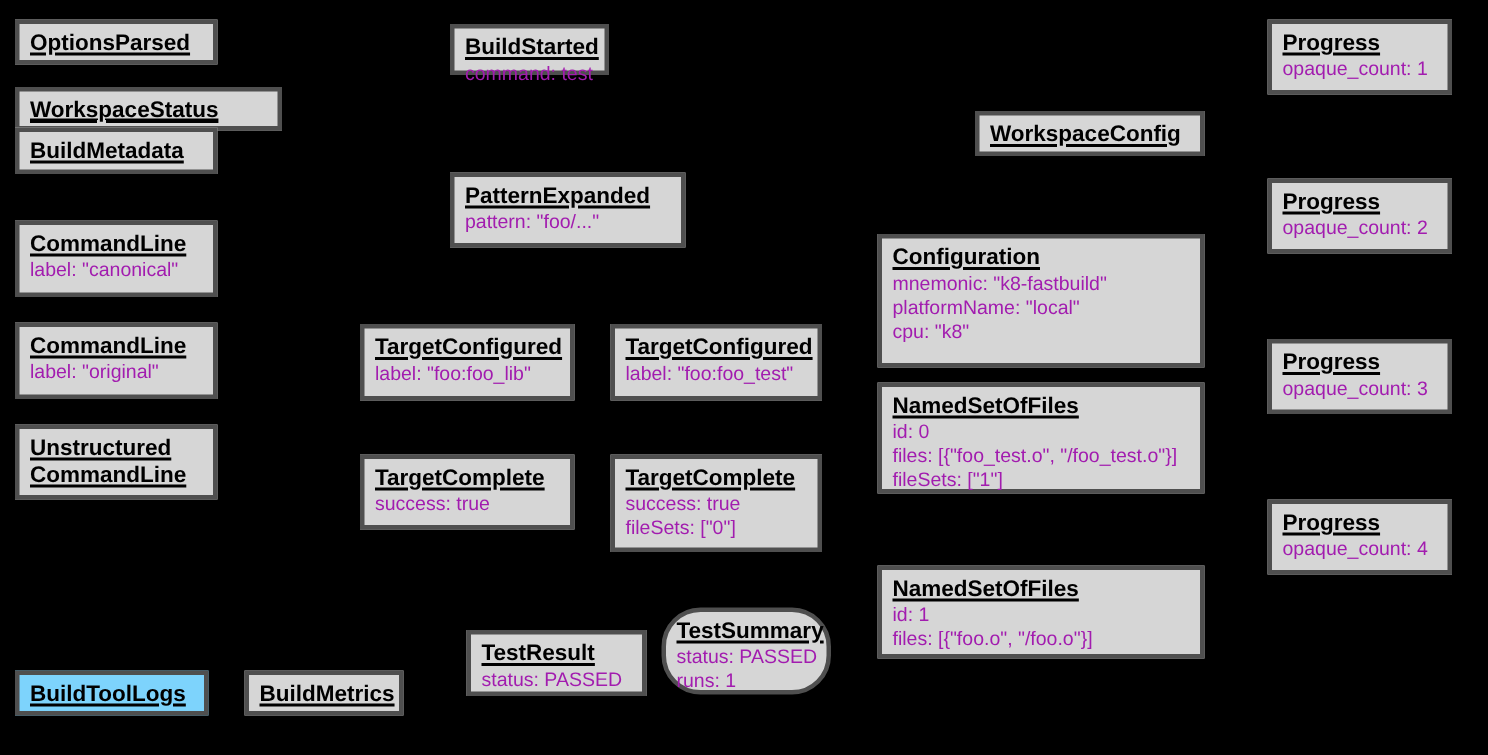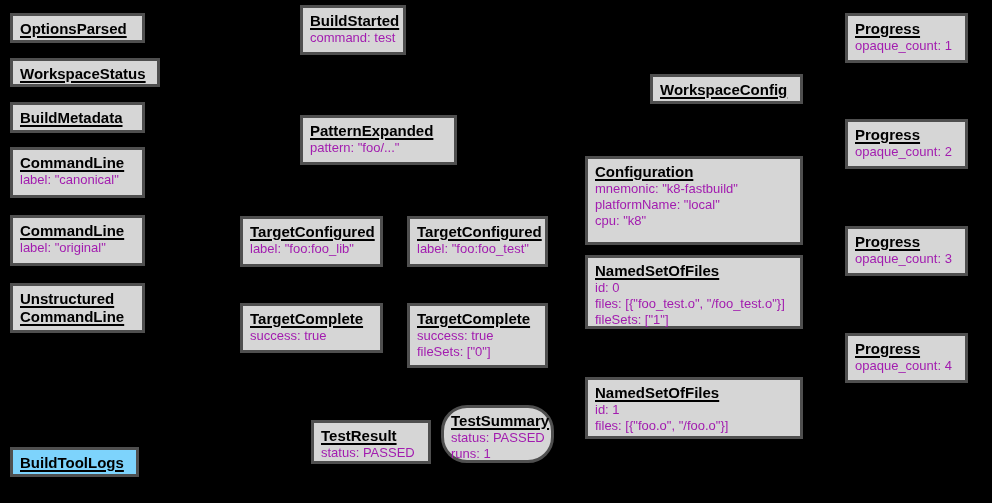--- a/index.html
+++ b/index.html
@@ -40,42 +40,45 @@
     color: #a21caf;
   }
 </style>
 </head>
 <body>
 
 <div id="canvas" style="background: rgb(0, 0, 0);">
     <div class="event-box" style="left: 10px; top: 13px; width: 135px; height: 30px; background: rgb(214, 214, 214); border-color: rgb(79, 79, 79);">
       <div class="event-title">OptionsParsed</div>
     </div>
-    <div class="event-box" style="left: 10px; top: 58px; width: 150px; height: 29px; background: rgb(214, 214, 214); border-color: rgb(79, 79, 79);">
+    <div class="event-box" style="left: 10px; top: 58px; width: 178px; height: 29px; background: rgb(214, 214, 214); border-color: rgb(79, 79, 79); text-decoration: underline;">
       <div class="event-title">WorkspaceStatus</div>
     </div>
-    <div class="event-box" style="left: 10px; top: 102px; width: 135px; height: 31px; background: rgb(214, 214, 214); border-color: rgb(79, 79, 79);">
+    <div class="event-box" style="left: 10px; top: 85px; width: 135px; height: 31px; background: rgb(214, 214, 214); border-color: rgb(79, 79, 79);">
       <div class="event-title">BuildMetadata</div>
     </div>
     <div class="event-box" style="left: 10px; top: 147px; width: 135px; height: 51px; background: rgb(214, 214, 214); border-color: rgb(79, 79, 79);">
       <div class="event-title">CommandLine</div>
       <div class="event-field">label: "canonical"</div>
     </div>
     <div class="event-box" style="left: 10px; top: 215px; width: 135px; height: 51px; background: rgb(214, 214, 214); border-color: rgb(79, 79, 79);">
       <div class="event-title">CommandLine</div>
       <div class="event-field">label: "original"</div>
     </div>
     <div class="event-box" style="left: 10px; top: 283px; width: 135px; height: 50px; background: rgb(214, 214, 214); border-color: rgb(79, 79, 79);">
       <div class="event-title">Unstructured
 CommandLine</div>
     </div>
     <div class="event-box" style="left: 10px; top: 447px; width: 129px; height: 30px; background: #7dd3fc; border-color: rgb(79, 79, 79);">
       <div class="event-title">BuildToolLogs</div>
     </div>
-    <div class="event-box" style="left: 300px; top: 5px; width: 106px; height: 50px; background: rgb(214, 214, 214); border-color: rgb(79, 79, 79);">
+    <div class="event-box" style="left: 163px; top: 447px; width: 106px; height: 30px; background: rgb(214, 214, 214); border-color: rgb(79, 79, 79);">
+      <div class="event-title">BuildMetrics</div>
+    </div>
+    <div class="event-box" style="left: 300px; top: 16px; width: 106px; height: 34px; background: rgb(214, 214, 214); border-color: rgb(79, 79, 79);">
       <div class="event-title">BuildStarted</div>
       <div class="event-field">command: test</div>
     </div>
     <div class="event-box" style="left: 300px; top: 115px; width: 157px; height: 50px; background: rgb(214, 214, 214); border-color: rgb(79, 79, 79);">
       <div class="event-title">PatternExpanded</div>
       <div class="event-field">pattern: "foo/..."</div>
     </div>
     <div class="event-box" style="left: 240px; top: 216px; width: 143px; height: 51px; background: rgb(214, 214, 214); border-color: rgb(79, 79, 79);">
       <div class="event-title">TargetConfigured</div>
       <div class="event-field">label: "foo:foo_lib"</div>

